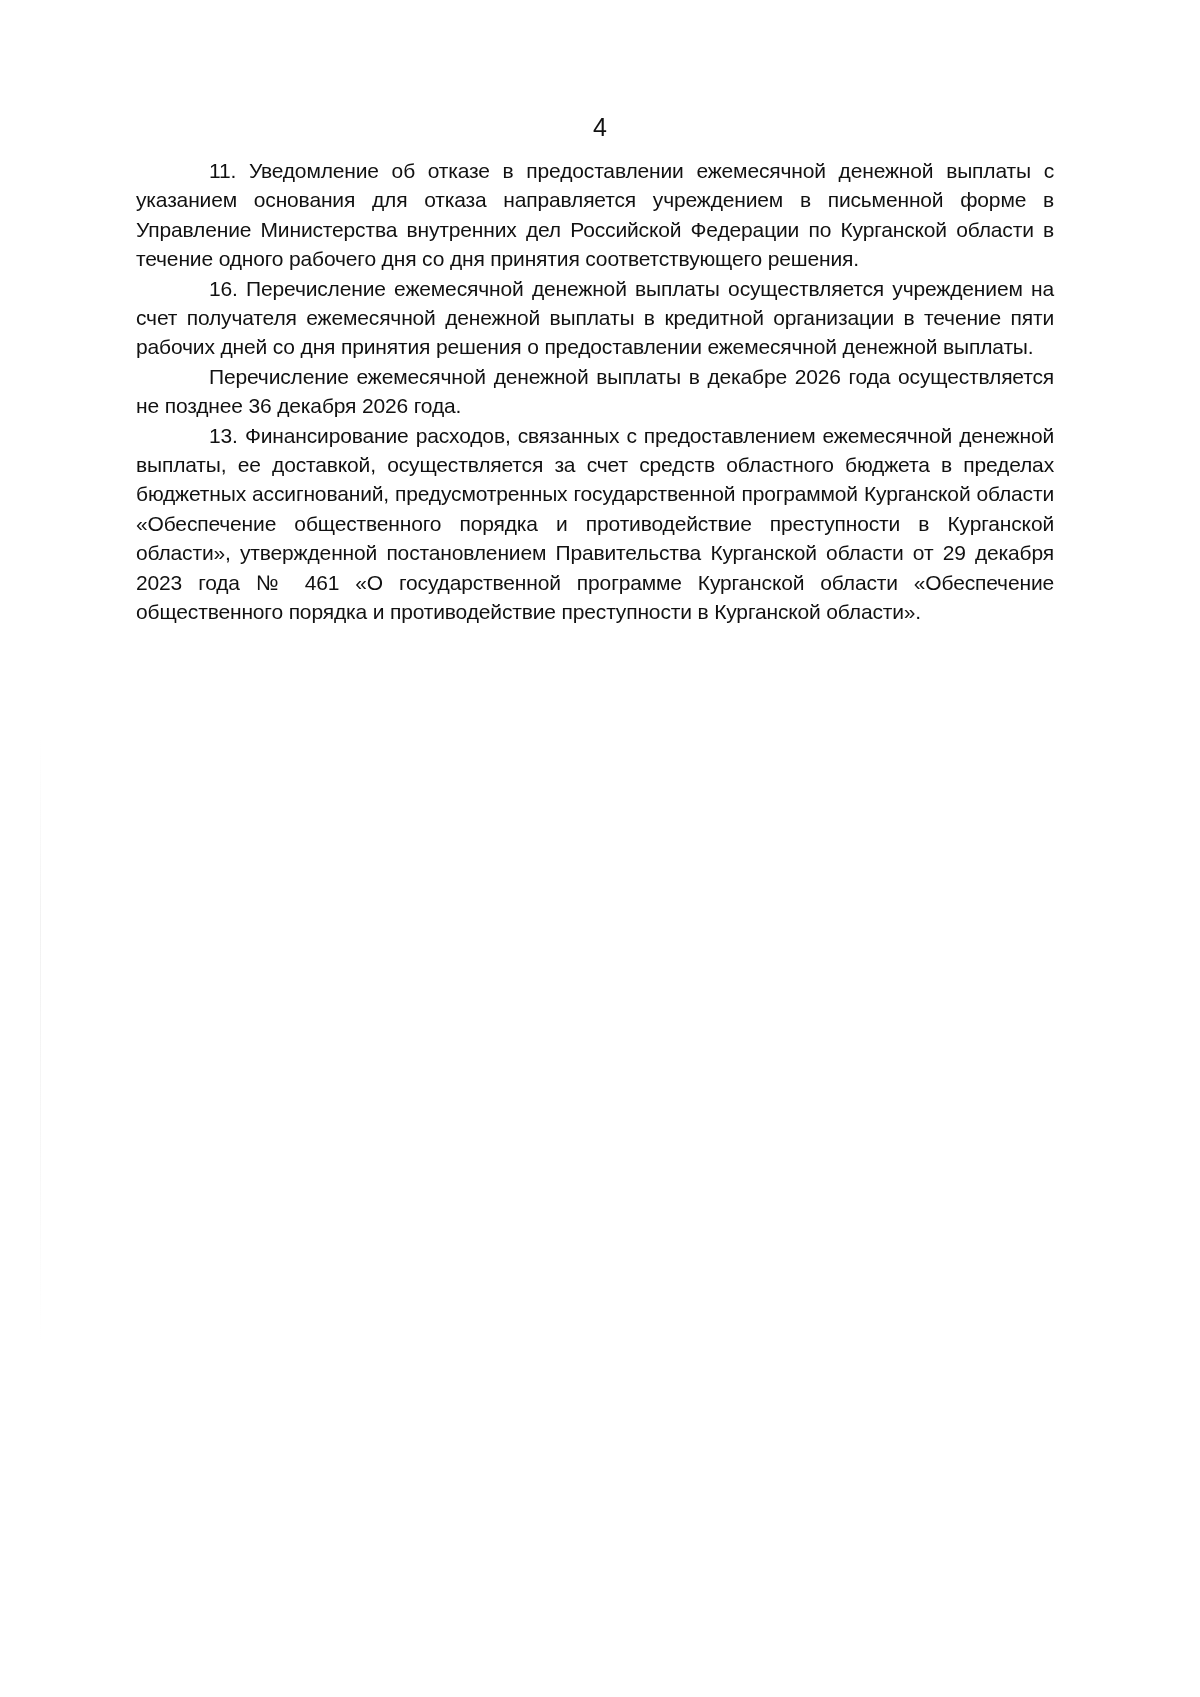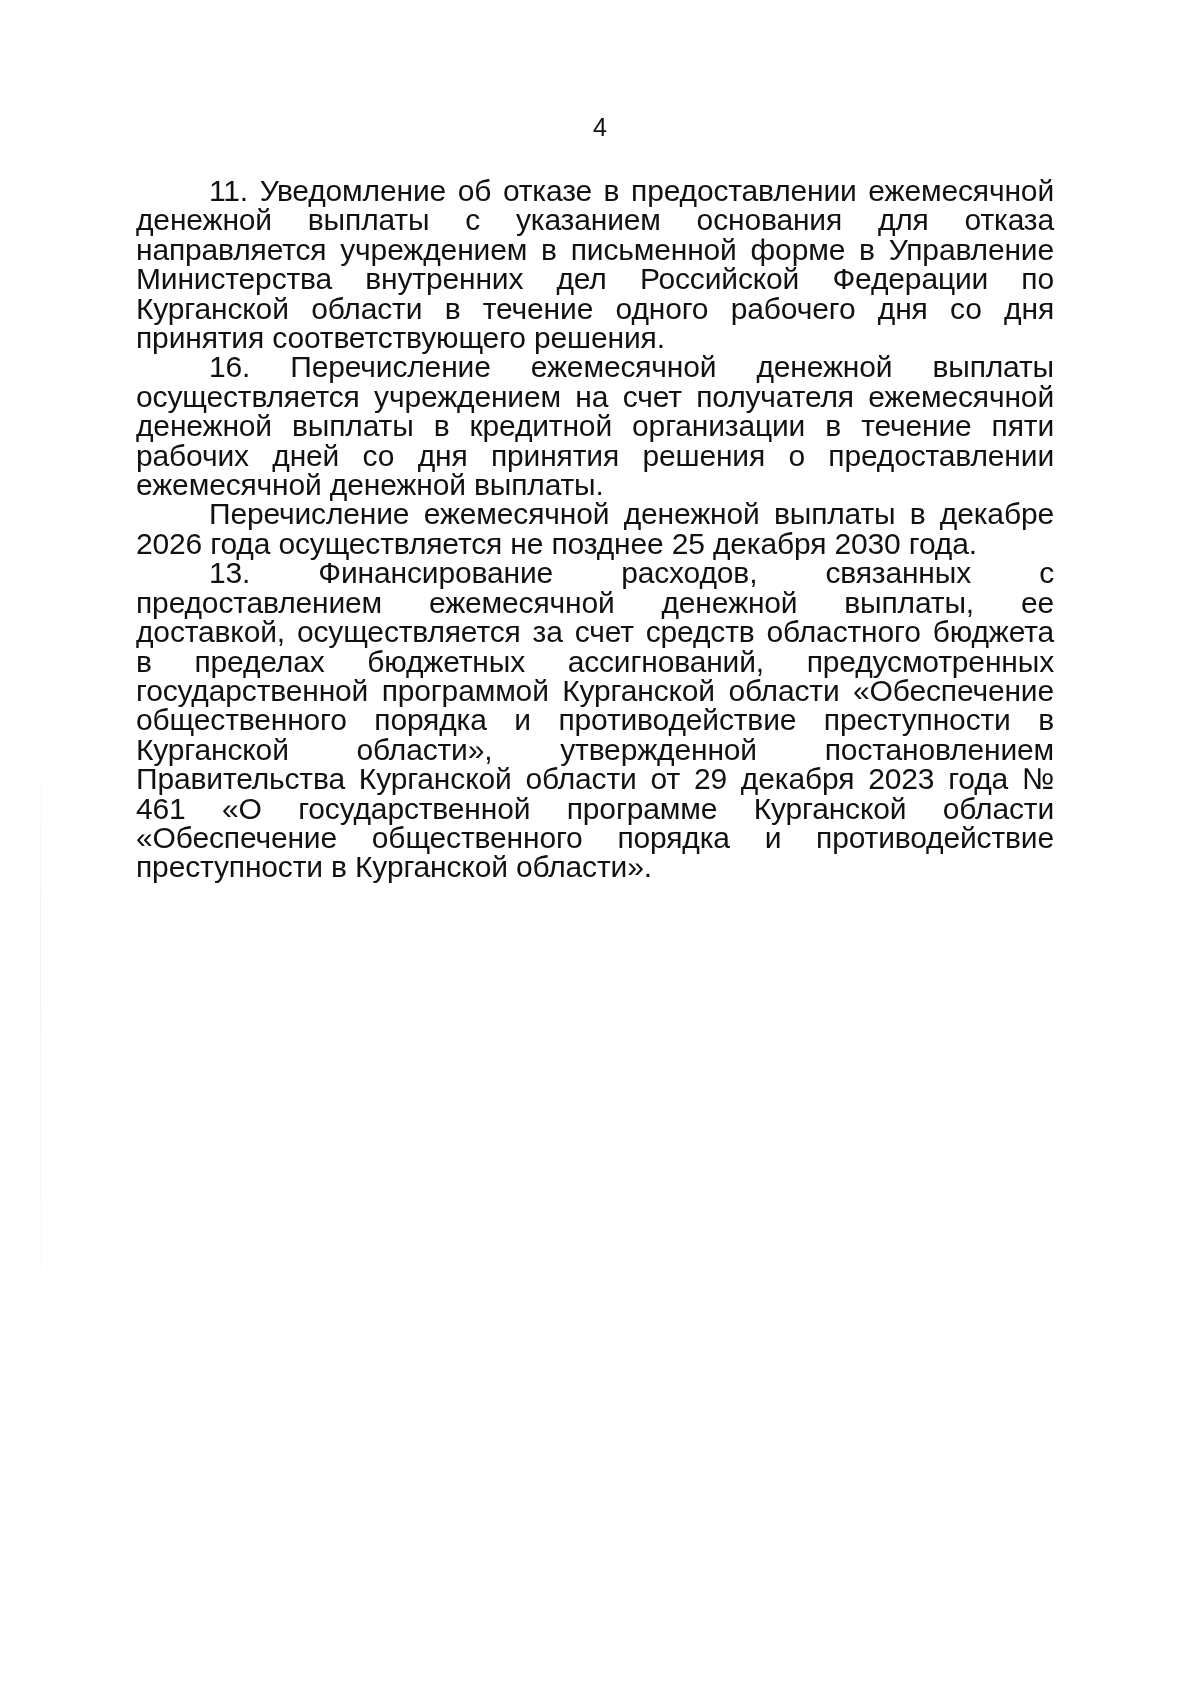--- a/index.html
+++ b/index.html
@@ -7,36 +7,36 @@
   .page {
     position: absolute; left: 0; top: 0; width: 1200px; height: 1697px;
     background: #ffffff; color: #111111;
     font-family: "Liberation Sans", sans-serif;
   }
   .page-number {
     position: absolute; left: 0; width: 1200px; top: 112px;
     text-align: center; font-size: 25px; line-height: 30px;
   }
   .body {
-    position: absolute; left: 136px; top: 176px; width: 918px;
-    font-size: 30px; line-height: 29.4px;
+    position: absolute; left: 136px; top: 156px; width: 918px;
+    font-size: 21px; line-height: 29.4px;
     text-align: justify;
     letter-spacing: -0.15px;
   }
   .body p { margin: 0; text-indent: 73px; }
   .scan-edge {
     position: absolute; left: 40px; top: 740px; width: 1px; height: 600px;
     background: linear-gradient(#ffffff, #f2f2f2 30%, #f7f7f7 70%, #ffffff);
   }
 </style>
 </head>
 <body>
 
 <div class="page">
   <div class="page-number">4</div>
   <div class="body">
     <p>11. Уведомление об отказе в предоставлении ежемесячной денежной выплаты с указанием основания для отказа направляется учреждением в письменной форме в Управление Министерства внутренних дел Российской Федерации по Курганской области в течение одного рабочего дня со дня принятия соответствующего решения.</p>
     <p>16. Перечисление ежемесячной денежной выплаты осуществляется учреждением на счет получателя ежемесячной денежной выплаты в кредитной организации в течение пяти рабочих дней со дня принятия решения о предоставлении ежемесячной денежной выплаты.</p>
-    <p>Перечисление ежемесячной денежной выплаты в декабре 2026 года осуществляется не позднее 25 декабря 2030 года.</p>
+    <p>Перечисление ежемесячной денежной выплаты в декабре 2026 года осуществляется не позднее 36 декабря 2026 года.</p>
     <p>13. Финансирование расходов, связанных с предоставлением ежемесячной денежной выплаты, ее доставкой, осуществляется за счет средств областного бюджета в пределах бюджетных ассигнований, предусмотренных государственной программой Курганской области «Обеспечение общественного порядка и противодействие преступности в Курганской области», утвержденной постановлением Правительства Курганской области от 29 декабря 2023 года № 461 «О государственной программе Курганской области «Обеспечение общественного порядка и противодействие преступности в Курганской области».</p>
   </div>
   <div class="scan-edge"></div>
 </div>
 
 </body></html>

